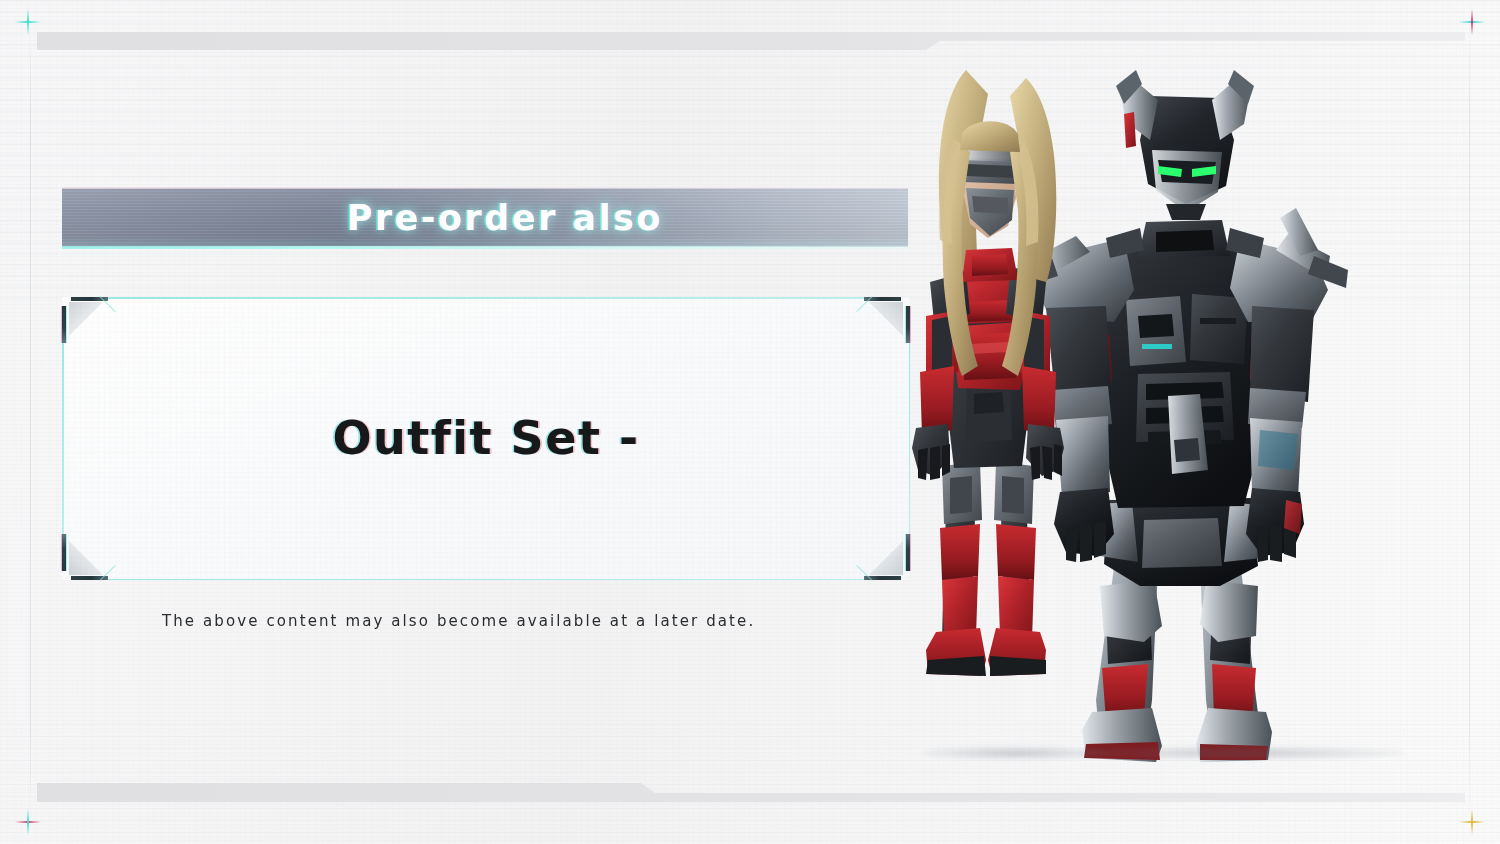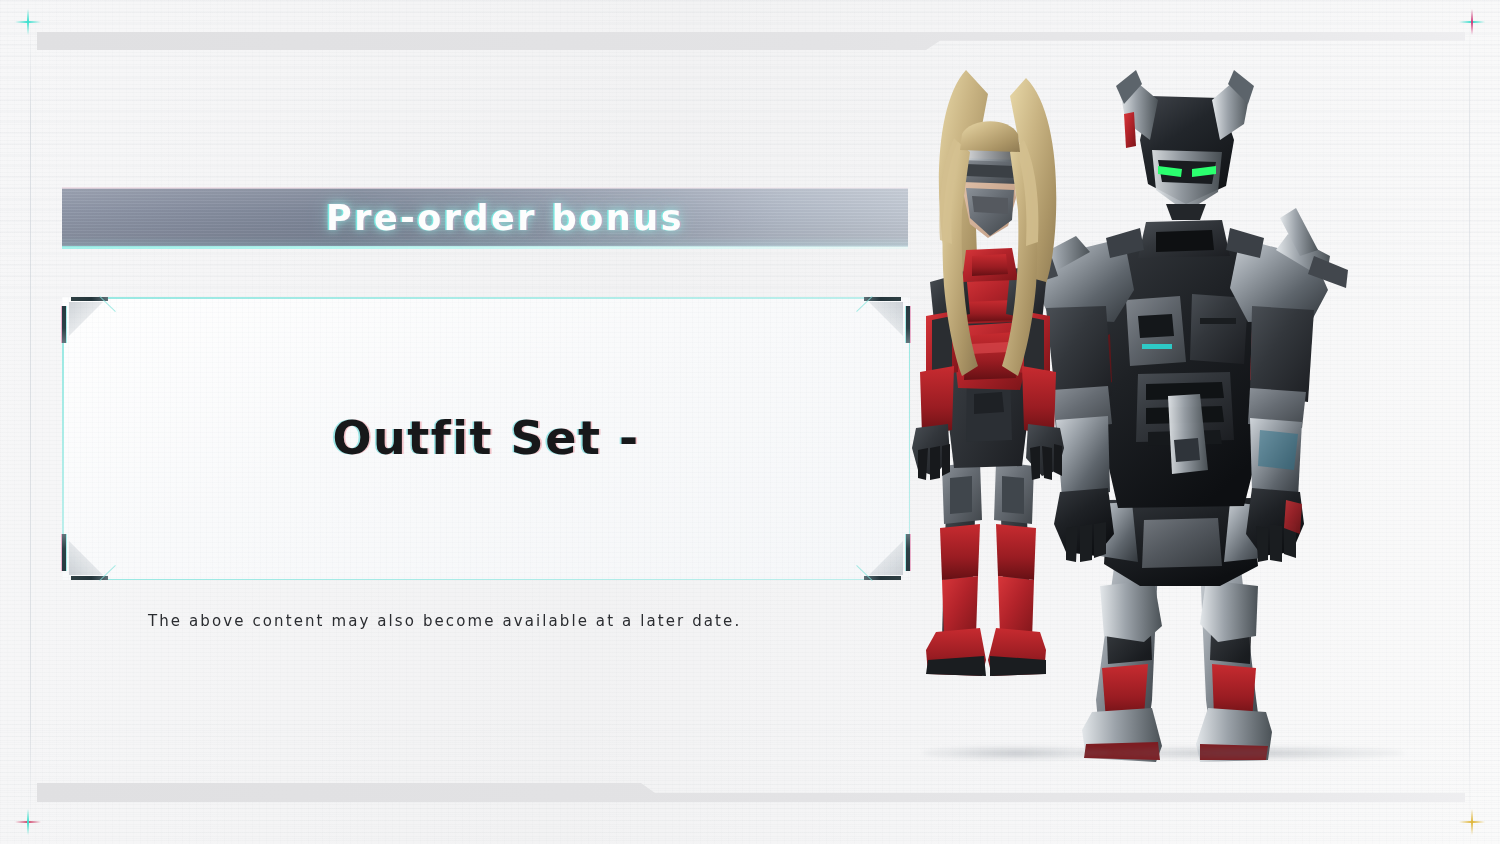--- a/index.html
+++ b/index.html
@@ -298,21 +298,21 @@
     color: #17181a;
     white-space: nowrap;
     text-shadow:
       -1.6px 0 0 rgba(90,215,215,.60),
        1.6px 0 0 rgba(225,70,90,.30);
   }
 
   
   .disclaimer {
     position: absolute;
-    left: 148px; top: 612px;
+    left: 162px; top: 612px;
     font-family: "DejaVu Sans", sans-serif;
     font-size: 15px;
     letter-spacing: 2.1px;
     color: #2a2c30;
     white-space: nowrap;
   }
 
   
   .art-layer {
     position: absolute;
@@ -602,21 +602,21 @@
     <i class="h"></i>
     <i class="v"></i>
   </div>
 
   <div class="banner">
     <div class="banner-fill"></div>
     <div class="banner-noise"></div>
     <div class="banner-sheen"></div>
     <div class="banner-topline"></div>
     <div class="banner-underline"></div>
-    <div class="banner-text">Pre-order bonus</div>
+    <div class="banner-text">Pre-order also</div>
   </div>
 
   <div class="content-box">
     <div class="cb-fill"></div>
     <div class="cb-inner-grid"></div>
 
     <div class="cb-line top"></div>
     <div class="cb-line bottom"></div>
     <div class="cb-line left"></div>
     <div class="cb-line right"></div>

